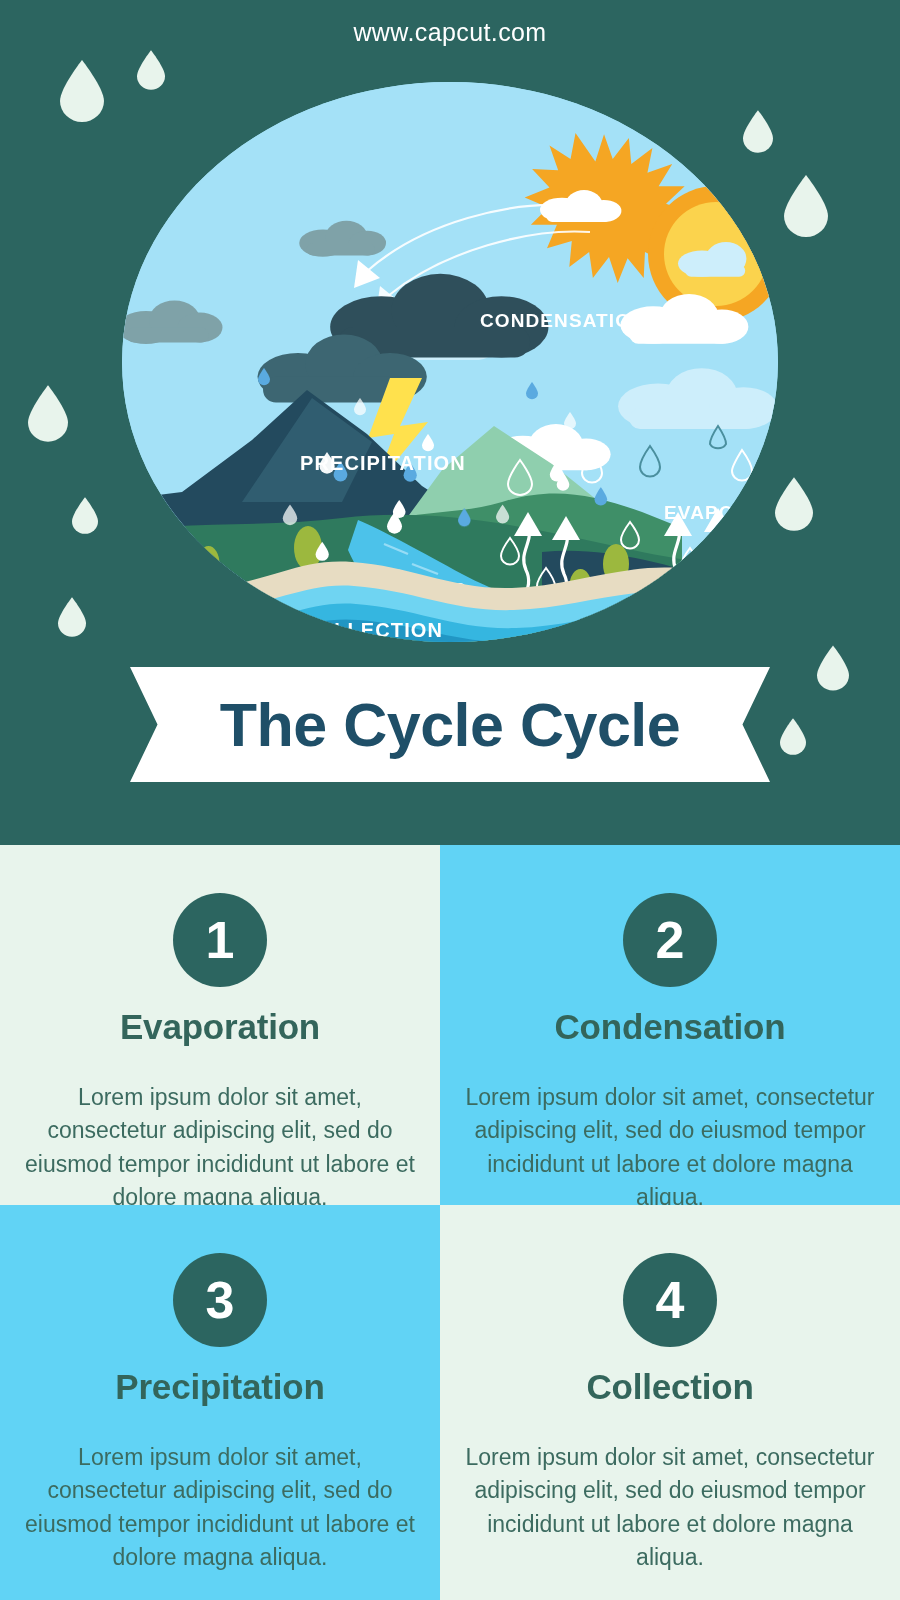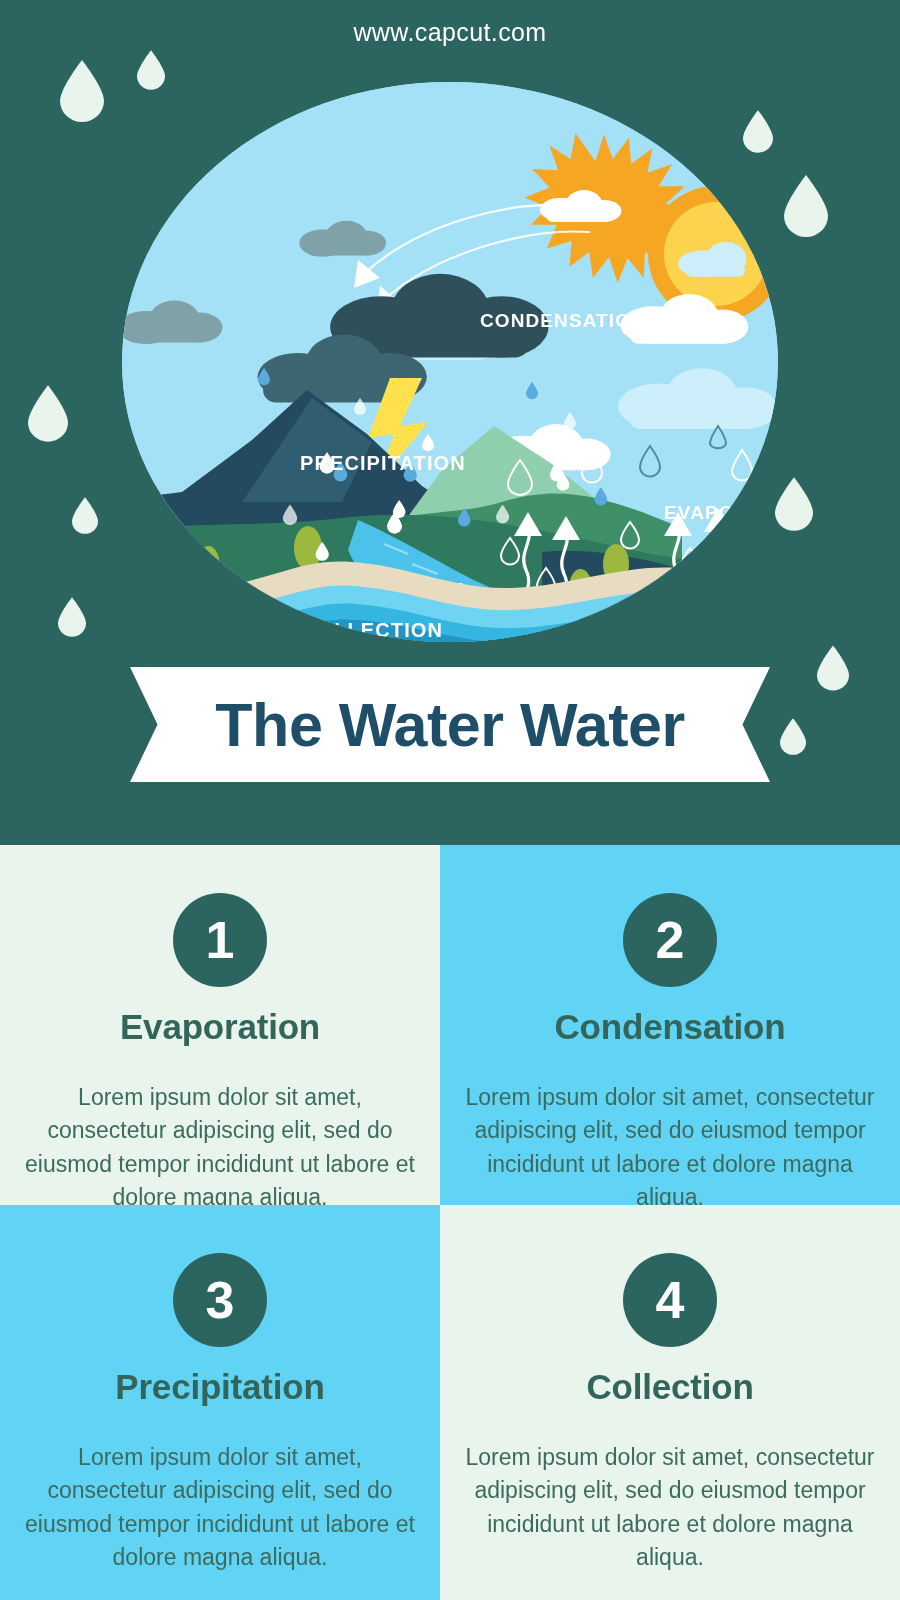--- a/index.html
+++ b/index.html
@@ -394,21 +394,21 @@
       </svg>
 
       <div class="scene-label" id="lbl-cond">CONDENSATION</div>
       <div class="scene-label" id="lbl-prec">PRECIPITATION</div>
       <div class="scene-label" id="lbl-evap">EVAPORATION</div>
       <div class="scene-label" id="lbl-coll">COLLECTION</div>
     </div>
 
     <div class="banner">
       <div class="banner-bg"></div>
-      <div class="banner-title">The Water Water</div>
+      <div class="banner-title">The Cycle Cycle</div>
     </div>
   </div>
 
   <div class="cards">
 
     <div class="card mint">
       <div class="badge">1</div>
       <div class="card-title">Evaporation</div>
       <div class="card-body">Lorem ipsum dolor sit amet, consectetur adipiscing elit, sed do eiusmod tempor incididunt ut labore et dolore magna aliqua.</div>
     </div>

